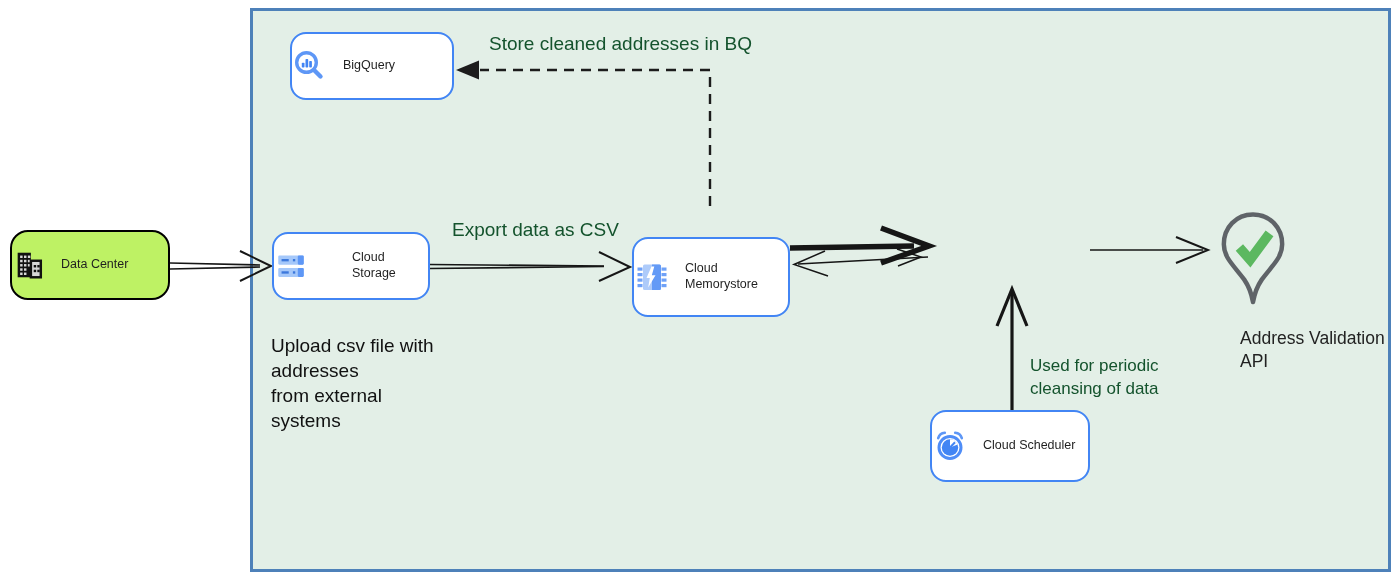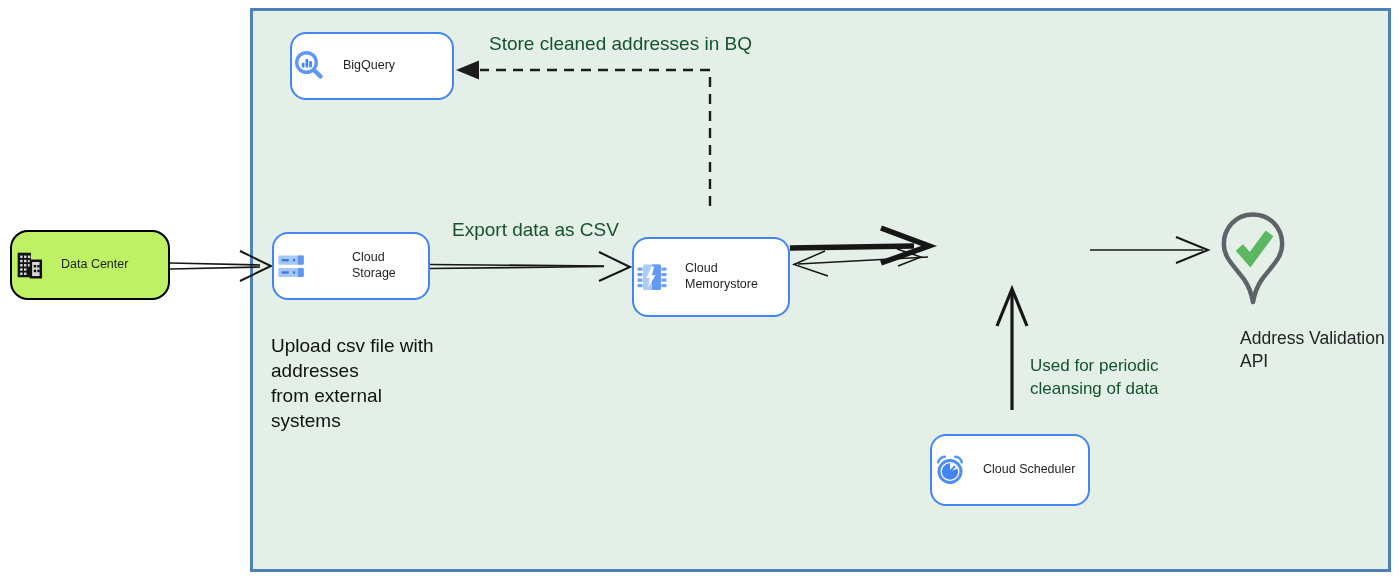--- a/index.html
+++ b/index.html
@@ -160,21 +160,21 @@
         </g>
         <rect x="9" y="5.5" width="18" height="25.5" rx="1.5" fill="#aecbfa"></rect>
         <path d="M18,5.5 h7.5 a1.5,1.5 0 0 1 1.5,1.5 v22.5 a1.5,1.5 0 0 1 -1.5,1.5 h-7.5 Z" fill="#639af6"></path>
         <polygon points="17.5,7.5 12.5,19 15.8,19 14.2,28.5 21.5,16.2 17.8,16.2 20.3,7.5" fill="#ffffff"></polygon>
       </svg>
     </span>
     <span class="label" style="width:82px;">Cloud Memorystore</span>
   </div>
 
 
-  <div class="node" style="left:930px; top:410px; width:160px; height:72px;margin-top:24px;">
+  <div class="node" style="left:930px; top:410px; width:160px; height:72px;">
     <span class="icon">
       <svg width="36" height="36" viewBox="0 0 36 36">
         <path d="M6.2,10.2 A7.5,7.5 0 0 1 12.8,4.8" stroke="#5e97f6" stroke-width="2.6" fill="none" stroke-linecap="round"></path>
         <path d="M29.8,10.2 A7.5,7.5 0 0 0 23.2,4.8" stroke="#5e97f6" stroke-width="2.6" fill="none" stroke-linecap="round"></path>
         <circle cx="18" cy="19.5" r="11" fill="#ffffff" stroke="#4f8df7" stroke-width="3"></circle>
         <circle cx="18" cy="19.5" r="8.2" fill="#4285f4"></circle>
         <path d="M18,19.5 L18,11.3 A8.2,8.2 0 0 1 25.6,16.4 Z" fill="#ffffff"></path>
         <path d="M18,19.5 L23,14.3" stroke="#4285f4" stroke-width="2" fill="none"></path>
       </svg>
     </span>

